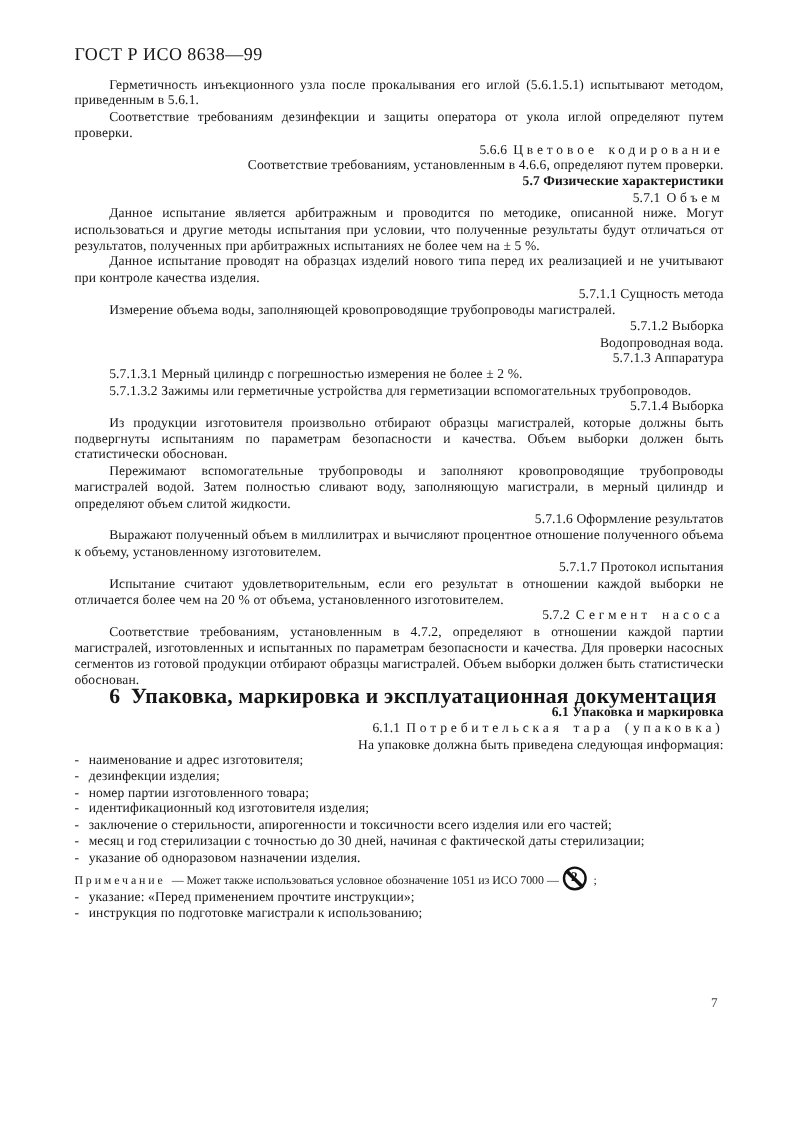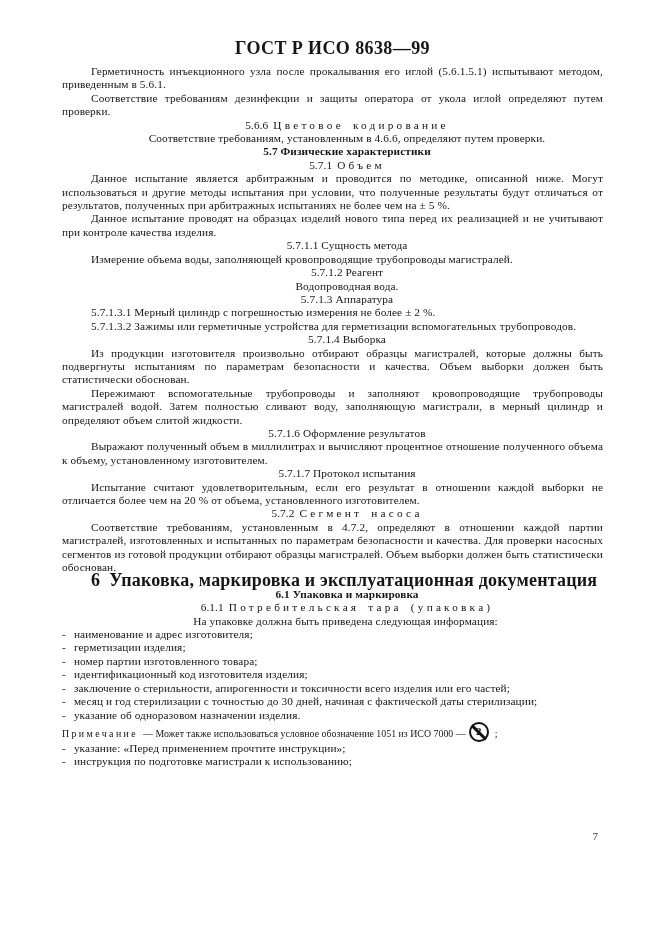--- a/index.html
+++ b/index.html
@@ -1,21 +1,21 @@
 <!DOCTYPE html>
 <html lang="ru"><head>
 <meta charset="utf-8">
 <style>
   html,body{margin:0;padding:0;}
   body{width:661px;height:936px;background:#ffffff;font-family:"Liberation Serif","DejaVu Serif",serif;color:#161616;}
   .page{position:relative;width:661px;height:936px;background:#fff;overflow:hidden;}
-  .doc-header{position:absolute;top:38px;left:62px;width:541px;text-align:center;font-weight:700;font-size:18px;letter-spacing:.4px;}
+  .doc-header{position:absolute;top:38px;left:62px;width:541px;text-align:left;font-weight:400;font-size:15px;letter-spacing:.4px;}
   .content{position:absolute;top:65px;left:62px;width:541px;font-size:11.3px;line-height:13.4px;letter-spacing:.1px;}
   .content p{margin:0;padding:0;text-align:justify;text-indent:29px;font-family:Liberation Serif, serif;}
-  .content p.clause{text-align:center;}
+  .content p.clause{text-align:right;}
   .b{font-weight:700;}
   .sp{letter-spacing:3.2px;word-spacing:3px;margin-left:5px;}
   .h6{font-size:18px;font-weight:700;text-align:left;text-indent:0;padding-left:31px;margin:11px 0 10px;letter-spacing:.2px;}
   .h6 .num{margin-right:9px;}
   .item{text-align:right;text-indent:0 !important;padding-left:28px;}
   .item .dash{margin-right:8px;}
   .item2{padding-left:22px;}
   .note{margin:7px 0 9px;padding-left:22px;font-size:9.9px;line-height:12.5px;text-align:left !important;text-indent:0 !important;letter-spacing:0;}
   .note .lbl{letter-spacing:2.4px;margin-right:5px;}
   .note .after{margin-left:3px;}
@@ -35,21 +35,21 @@
     <p>Герметичность инъекционного узла после прокалывания его иглой (5.6.1.5.1) испытывают методом, приведенным в 5.6.1.</p>
     <p>Соответствие требованиям дезинфекции и защиты оператора от укола иглой определяют путем проверки.</p>
     <p class="clause"><span>5.6.6</span><span class="sp">Цветовое кодирование</span></p>
     <p class="clause">Соответствие требованиям, установленным в 4.6.6, определяют путем проверки.</p>
     <p class="clause b">5.7 Физические характеристики</p>
     <p class="clause"><span>5.7.1</span><span class="sp">Объем</span></p>
     <p>Данное испытание является арбитражным и проводится по методике, описанной ниже. Могут использоваться и другие методы испытания при условии, что полученные результаты будут отличаться от результатов, полученных при арбитражных испытаниях не более чем на ± 5 %.</p>
     <p>Данное испытание проводят на образцах изделий нового типа перед их реализацией и не учитывают при контроле качества изделия.</p>
     <p class="clause">5.7.1.1 Сущность метода</p>
     <p>Измерение объема воды, заполняющей кровопроводящие трубопроводы магистралей.</p>
-    <p class="clause">5.7.1.2 Реагент</p>
+    <p class="clause">5.7.1.2 Выборка</p>
     <p class="clause">Водопроводная вода.</p>
     <p class="clause">5.7.1.3 Аппаратура</p>
     <p>5.7.1.3.1 Мерный цилиндр с погрешностью измерения не более ± 2 %.</p>
     <p>5.7.1.3.2 Зажимы или герметичные устройства для герметизации вспомогательных трубопроводов.</p>
     <p class="clause">5.7.1.4 Выборка</p>
     <p>Из продукции изготовителя произвольно отбирают образцы магистралей, которые должны быть подвергнуты испытаниям по параметрам безопасности и качества. Объем выборки должен быть статистически обоснован.</p>
     <p>Пережимают вспомогательные трубопроводы и заполняют кровопроводящие трубопроводы магистралей водой. Затем полностью сливают воду, заполняющую магистрали, в мерный цилиндр и определяют объем слитой жидкости.</p>
     <p class="clause">5.7.1.6 Оформление результатов</p>
     <p>Выражают полученный объем в миллилитрах и вычисляют процентное отношение полученного объема к объему, установленному изготовителем.</p>
     <p class="clause">5.7.1.7 Протокол испытания</p>
@@ -57,21 +57,21 @@
     <p class="clause"><span>5.7.2</span><span class="sp">Сегмент насоса</span></p>
     <p>Соответствие требованиям, установленным в 4.7.2, определяют в отношении каждой партии магистралей, изготовленных и испытанных по параметрам безопасности и качества. Для проверки насосных сегментов из готовой продукции отбирают образцы магистралей. Объем выборки должен быть статистически обоснован.</p>
 
     <p class="h6"><span class="num">6</span><span>Упаковка, маркировка и эксплуатационная документация</span></p>
 
     <p class="clause b">6.1 Упаковка и маркировка</p>
     <p class="clause"><span>6.1.1</span><span class="sp">Потребительская тара (упаковка)</span></p>
     <p class="clause" style="text-indent:26px;">На упаковке должна быть приведена следующая информация:</p>
 
     <p class="item"><span class="dash">-</span><span>наименование и адрес изготовителя;</span></p>
-    <p class="item"><span class="dash">-</span><span>герметизации изделия;</span></p>
+    <p class="item"><span class="dash">-</span><span>дезинфекции изделия;</span></p>
     <p class="item"><span class="dash">-</span><span>номер партии изготовленного товара;</span></p>
     <p class="item"><span class="dash">-</span><span>идентификационный код изготовителя изделия;</span></p>
     <p class="item"><span class="dash">-</span><span>заключение о стерильности, апирогенности и токсичности всего изделия или его частей;</span></p>
     <p class="item"><span class="dash">-</span><span>месяц и год стерилизации с точностью до 30 дней, начиная с фактической даты стерилизации;</span></p>
     <p class="item"><span class="dash">-</span><span>указание об одноразовом назначении изделия.</span></p>
 
     <p class="note"><span class="lbl">Примечание</span><span>— Может также использоваться условное обозначение 1051 из ИСО 7000 —</span><span class="noreuse"><span class="digit">2</span><span class="slash"></span></span><span class="after">;</span></p>
 
     <p class="item item2"><span class="dash">-</span><span>указание: «Перед применением прочтите инструкции»;</span></p>
     <p class="item item2"><span class="dash">-</span><span>инструкция по подготовке магистрали к использованию;</span></p>

